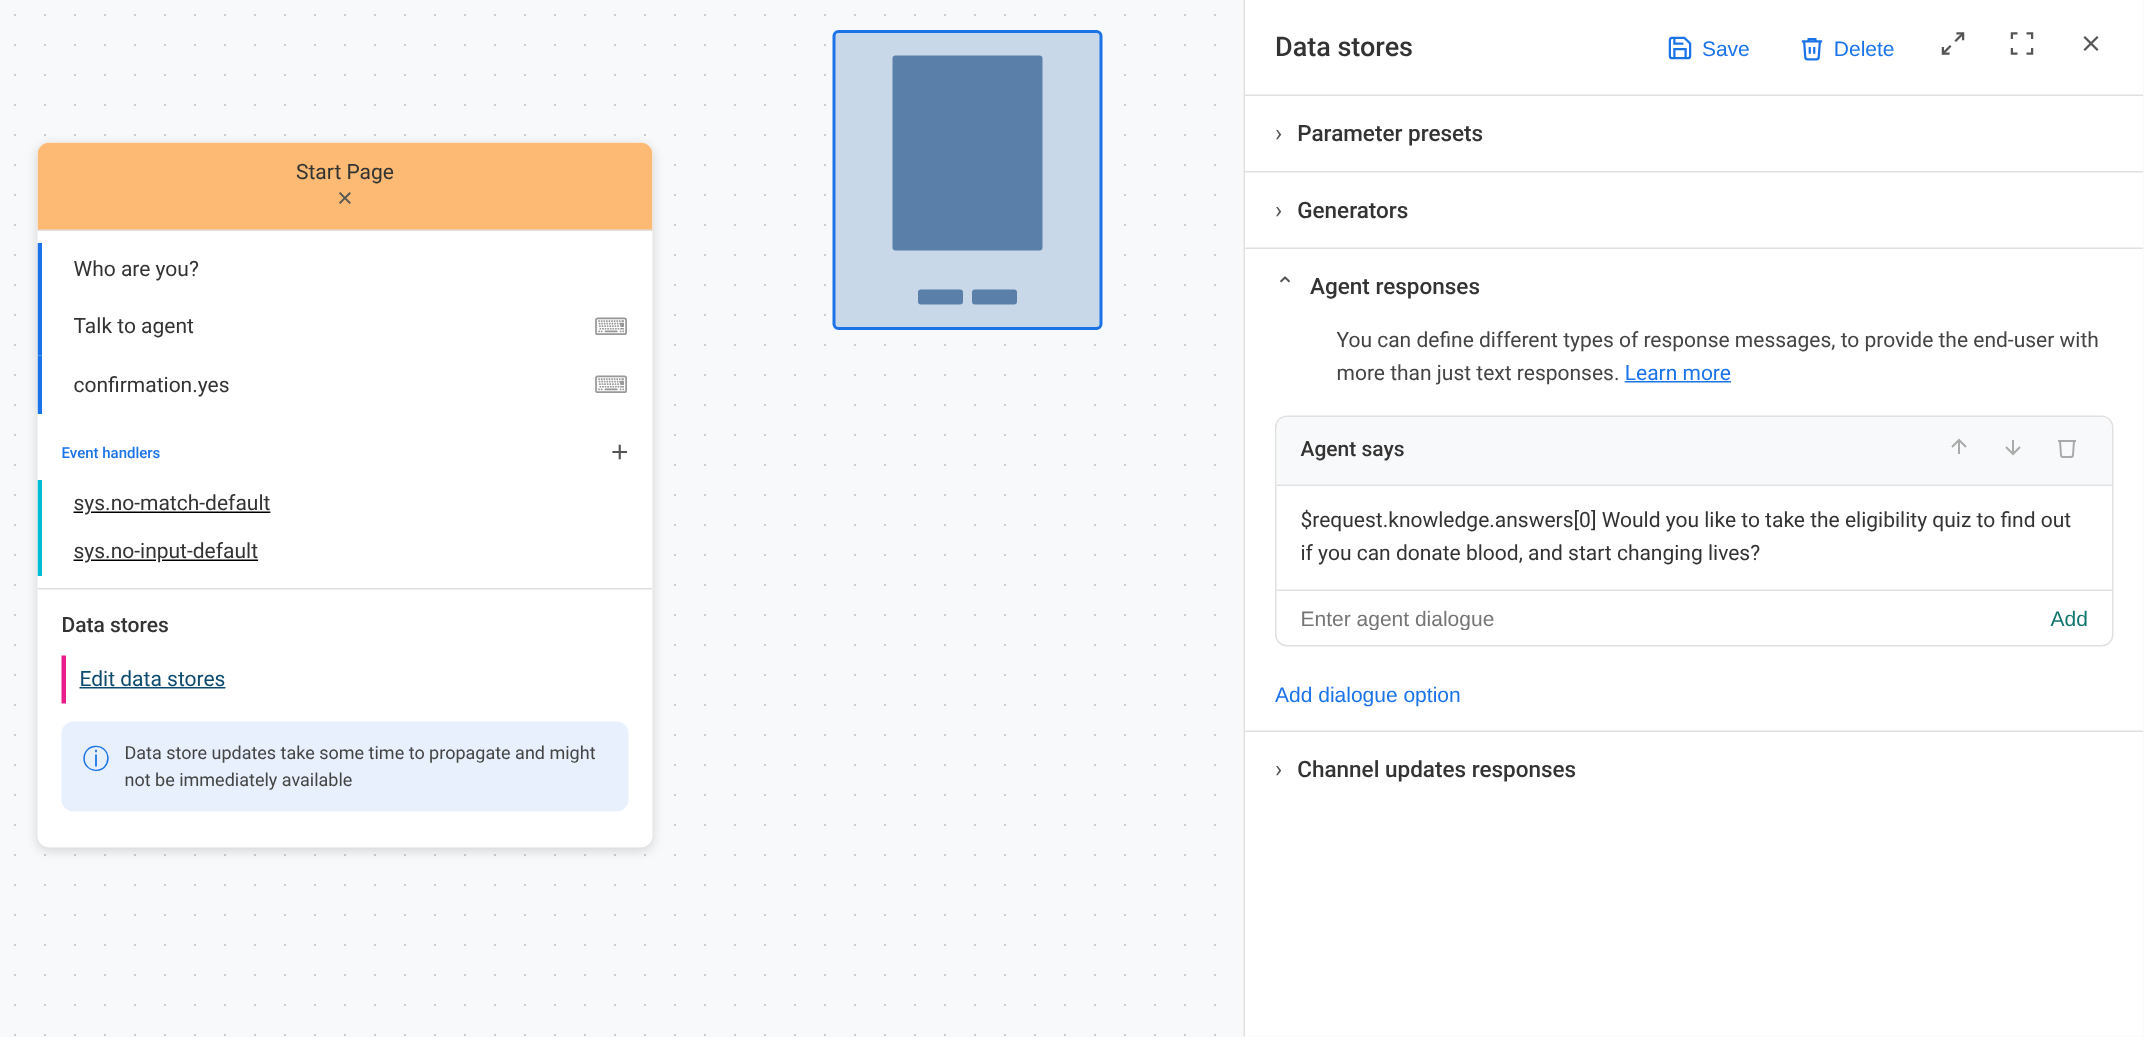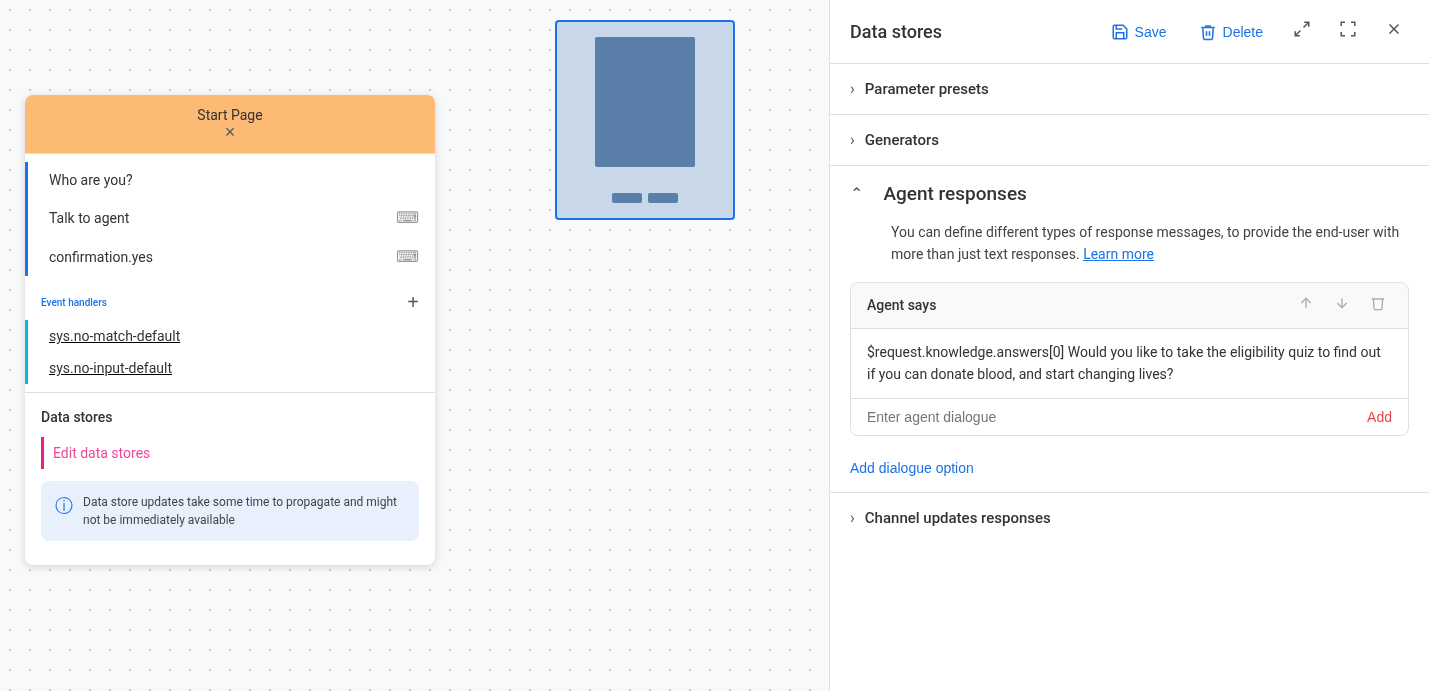--- a/index.html
+++ b/index.html
@@ -163,22 +163,23 @@
       position: absolute;
       left: 0;
       top: 0;
       bottom: 0;
       width: 3px;
       background: #e91e8c;
     }
 
     .data-stores-link-label {
       font-size: 14px;
-      color: #ec4899;
-      cursor: pointer;
+      color: #0c4a6e;
+      cursor: pointer;
+      text-decoration: underline;
     }
 
     .info-box {
       display: flex;
       align-items: flex-start;
       background: #e8f0fe;
       border-radius: 8px;
       padding: 12px 14px;
       margin: 12px 16px 16px 16px;
       gap: 10px;
@@ -325,24 +326,23 @@
 
     .agent-responses-header {
       display: flex;
       align-items: center;
       gap: 10px;
       padding: 16px 0;
       cursor: pointer;
     }
 
     .agent-responses-title {
-      font-size: 19px;
-      font-weight: 500;
-      color: #333;
-      margin-left: 10px;
+      font-size: 15px;
+      font-weight: 500;
+      color: #333;
     }
 
     .agent-responses-desc {
       font-size: 14px;
       color: #444;
       line-height: 1.6;
       padding-bottom: 16px;
       margin-left: 41px;
     }
 
@@ -402,21 +402,21 @@
       flex: 1;
       border: none;
       outline: none;
       font-size: 14px;
       color: #aaa;
       background: transparent;
     }
 
     .agent-says-add-btn {
       font-size: 14px;
-      color: #ef4444;
+      color: #0f766e;
       background: none;
       border: none;
       cursor: pointer;
     }
 
     .add-dialogue-btn {
       color: #1a73e8;
       font-size: 14px;
       font-weight: 500;
       background: none;

